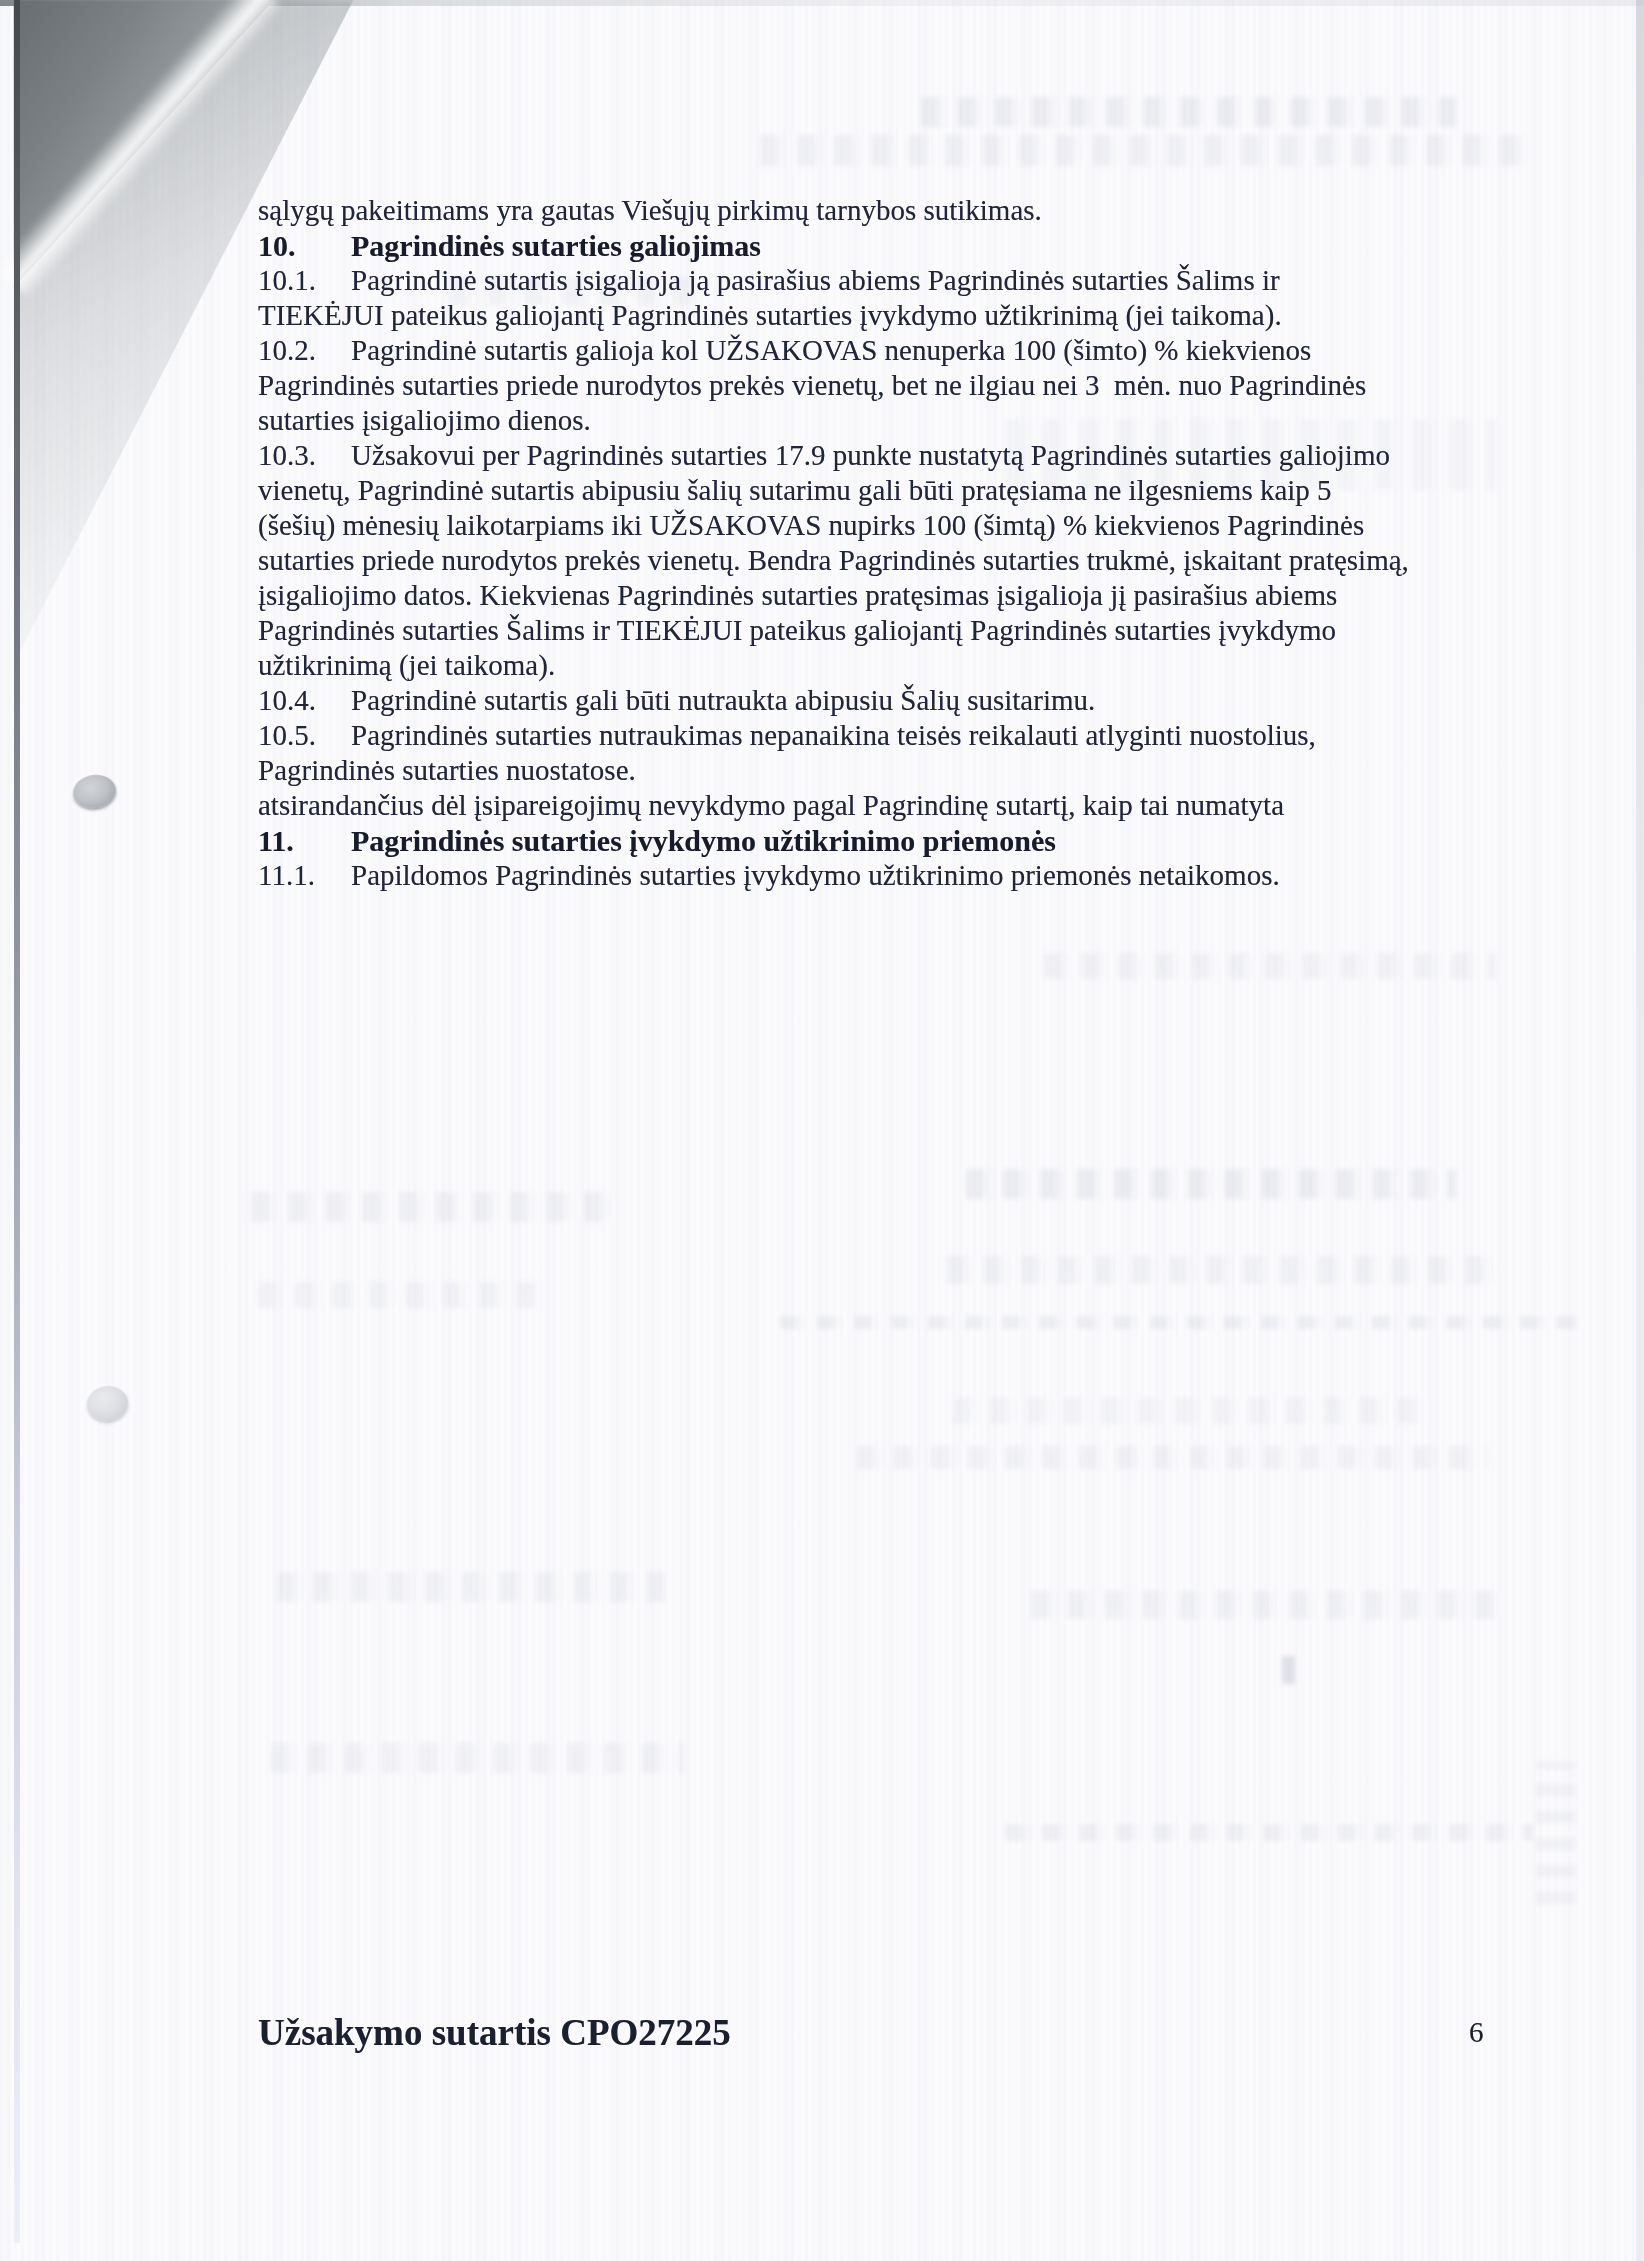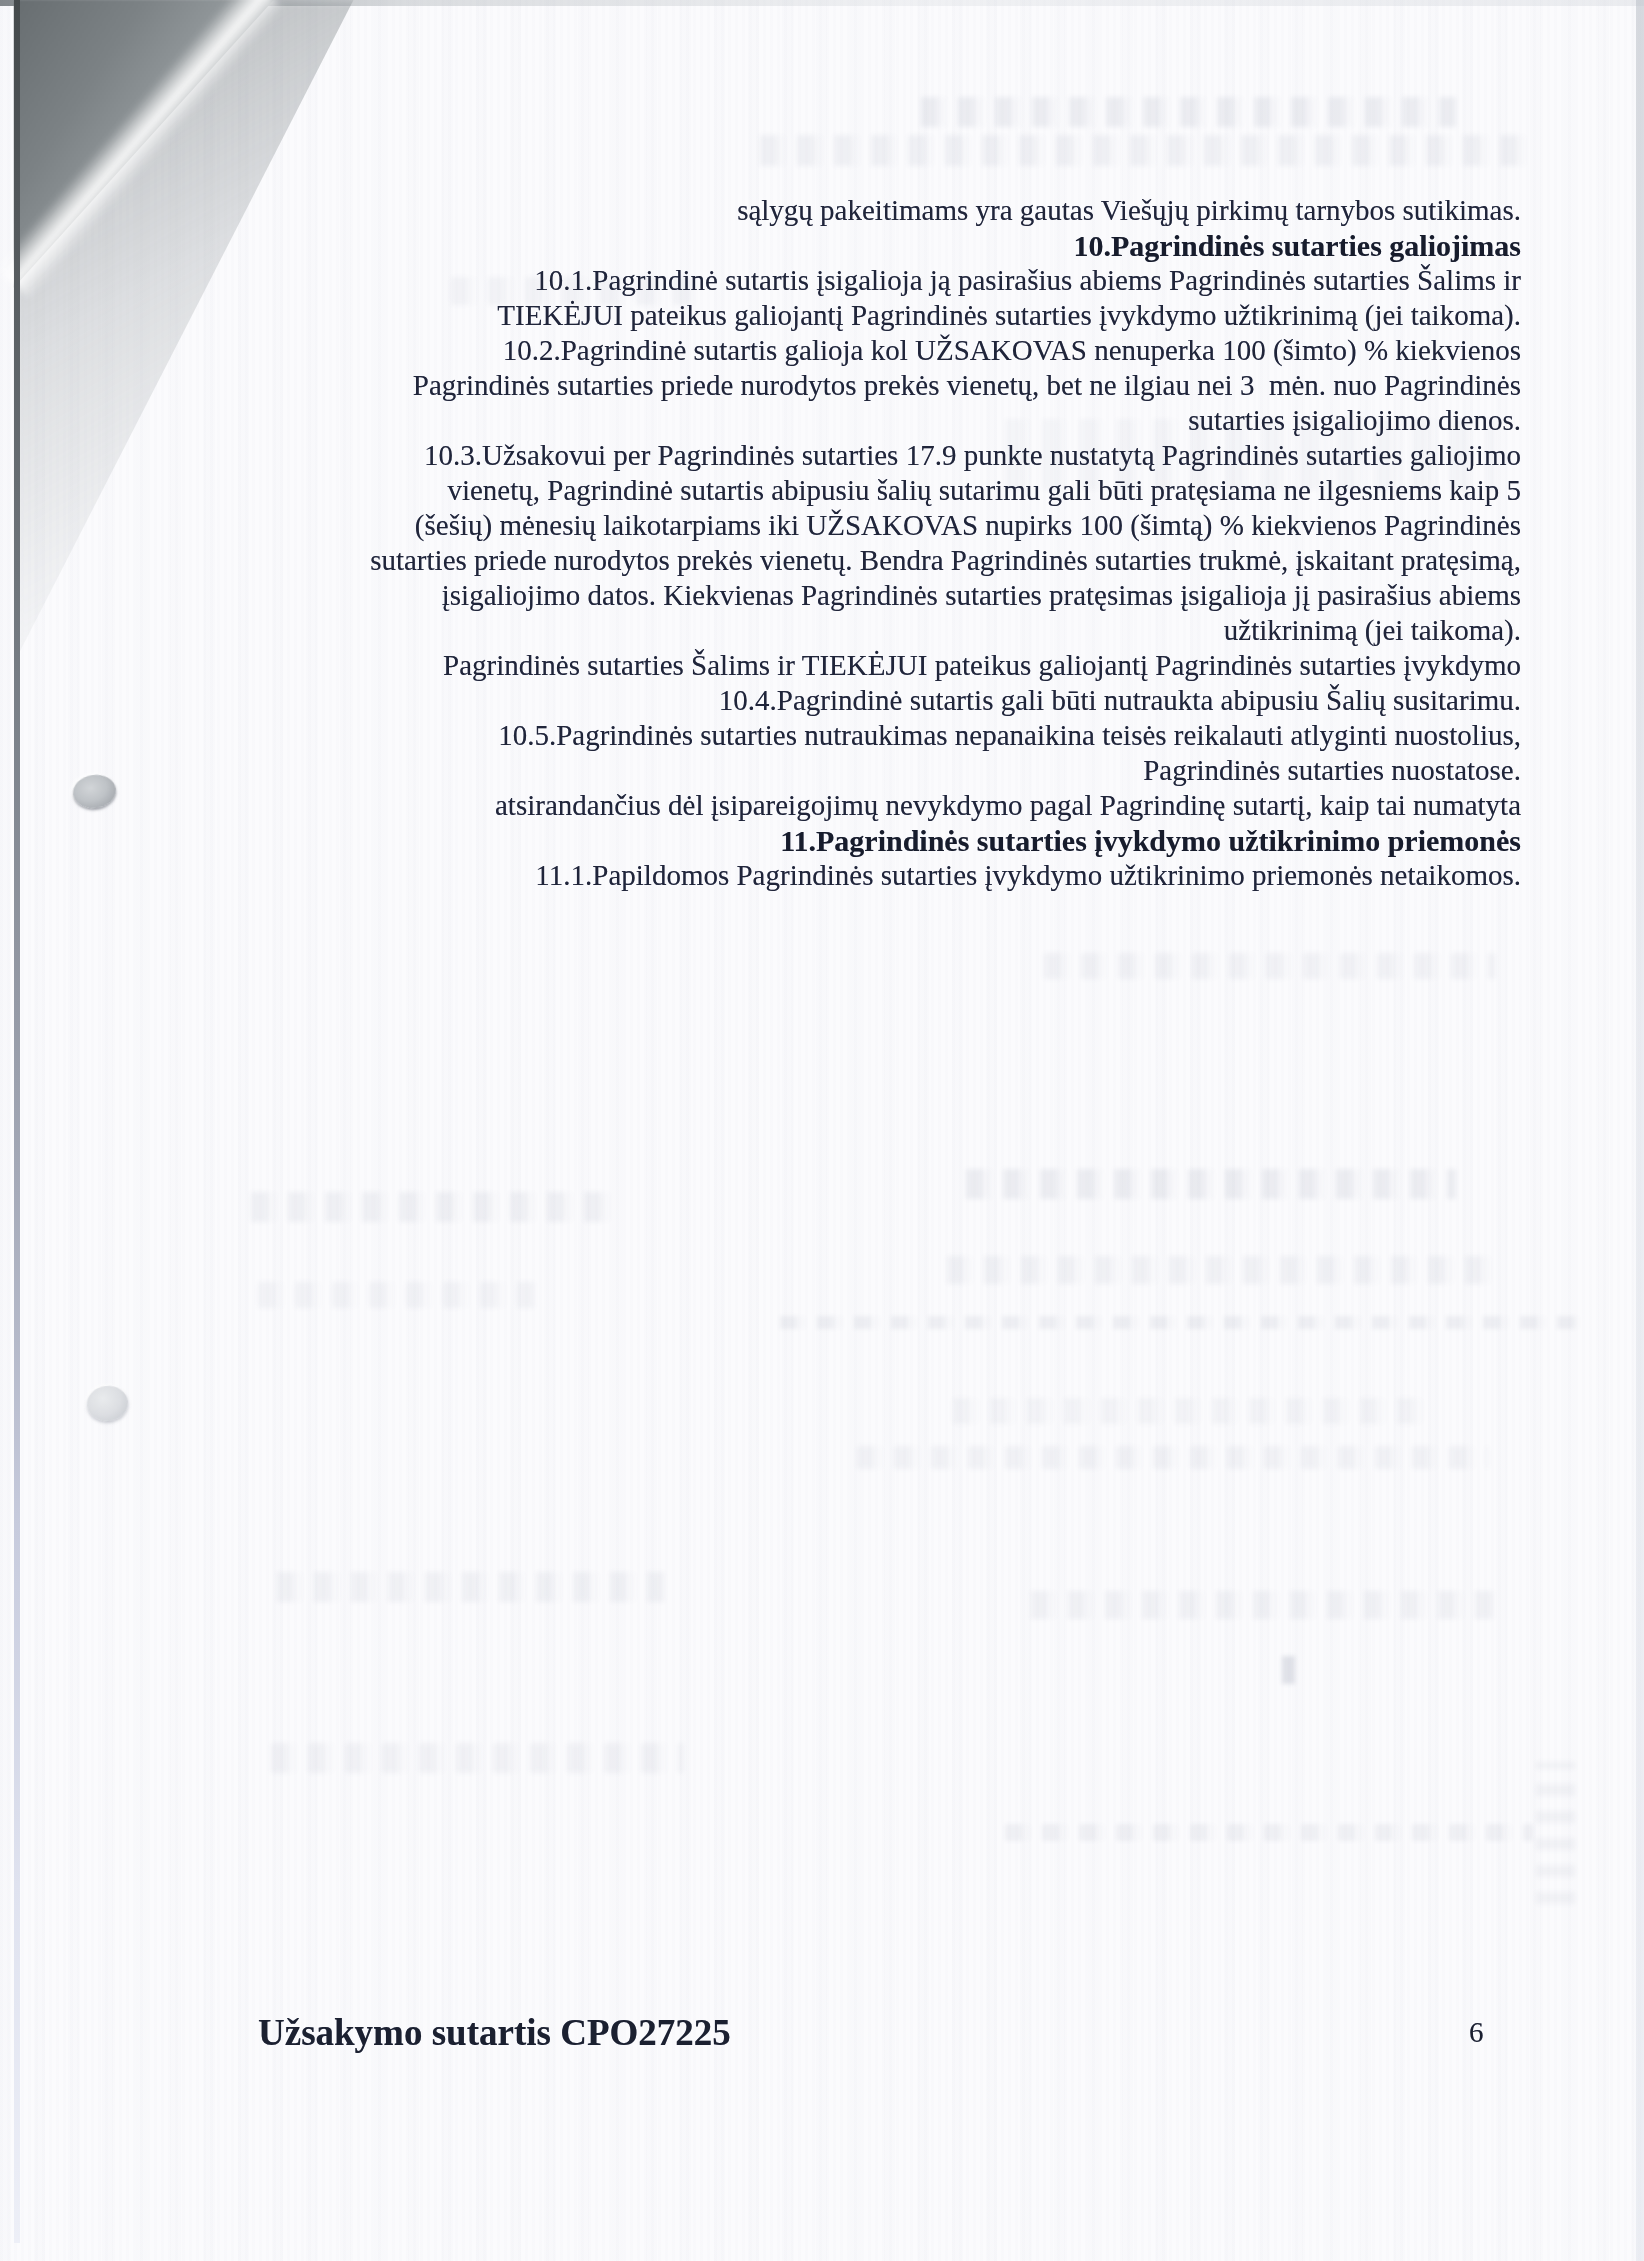--- a/index.html
+++ b/index.html
@@ -43,21 +43,21 @@
     box-shadow:0 1.9px 3.2px rgba(120,125,140,.4), -1.3px -1.3px 2.6px rgba(255,255,255,.95);filter:blur(0.6px);}
 
   .smudge{position:absolute;filter:blur(2.6px);
     background:repeating-linear-gradient(90deg, rgba(90,100,130,.9) 0 17px, rgba(90,100,130,.25) 17px 26px, rgba(90,100,130,0) 26px 37px);}
   .smudge.thin{filter:blur(1.9px);}
   .smudge.vert{background:repeating-linear-gradient(0deg, rgba(90,100,130,.8) 0 11.6px, rgba(90,100,130,0) 11.6px 27px);}
 
   
   .doc{position:absolute;left:258px;top:193px;width:1263px;}
   .doc-line{height:35px;line-height:35px;font-size:29px;white-space:nowrap;
-    text-shadow:0 0 0.6px rgba(35,45,85,.45);text-align:right;}
+    text-shadow:0 0 0.6px rgba(35,45,85,.45);}
   .doc-line .line-text{white-space:pre;}
   .doc-line.heading{font-weight:bold;font-size:30px;color:#171c2c;}
   .gap-above{}
   .clause-num{display:inline-block;width:93px;white-space:pre;}
 
   .footer-left{position:absolute;left:258px;top:2015px;height:35px;line-height:35px;
     font-size:37px;font-weight:bold;color:#1b2030;white-space:nowrap;
     text-shadow:0 0 0.6px rgba(35,45,85,.45);}
   .footer-page{position:absolute;left:1469px;top:2015px;height:35px;line-height:35px;
     font-size:29px;color:#1b2030;text-shadow:0 0 0.6px rgba(35,45,85,.45);}
@@ -101,22 +101,22 @@
       <div class="doc-line gap-above"><span class="clause-num">10.1.</span><span class="line-text">Pagrindinė sutartis įsigalioja ją pasirašius abiems Pagrindinės sutarties Šalims ir</span></div>
       <div class="doc-line"><span class="line-text">TIEKĖJUI pateikus galiojantį Pagrindinės sutarties įvykdymo užtikrinimą (jei taikoma).</span></div>
       <div class="doc-line"><span class="clause-num">10.2.</span><span class="line-text">Pagrindinė sutartis galioja kol UŽSAKOVAS nenuperka 100 (šimto) % kiekvienos</span></div>
       <div class="doc-line"><span class="line-text">Pagrindinės sutarties priede nurodytos prekės vienetų, bet ne ilgiau nei 3  mėn. nuo Pagrindinės</span></div>
       <div class="doc-line"><span class="line-text">sutarties įsigaliojimo dienos.</span></div>
       <div class="doc-line"><span class="clause-num">10.3.</span><span class="line-text">Užsakovui per Pagrindinės sutarties 17.9 punkte nustatytą Pagrindinės sutarties galiojimo</span></div>
       <div class="doc-line"><span class="line-text">vienetų, Pagrindinė sutartis abipusiu šalių sutarimu gali būti pratęsiama ne ilgesniems kaip 5</span></div>
       <div class="doc-line"><span class="line-text">(šešių) mėnesių laikotarpiams iki UŽSAKOVAS nupirks 100 (šimtą) % kiekvienos Pagrindinės</span></div>
       <div class="doc-line"><span class="line-text">sutarties priede nurodytos prekės vienetų. Bendra Pagrindinės sutarties trukmė, įskaitant pratęsimą,</span></div>
       <div class="doc-line"><span class="line-text">įsigaliojimo datos. Kiekvienas Pagrindinės sutarties pratęsimas įsigalioja jį pasirašius abiems</span></div>
+      <div class="doc-line"><span class="line-text">Pagrindinės sutarties Šalims ir TIEKĖJUI pateikus galiojantį Pagrindinės sutarties įvykdymo</span></div>
       <div class="doc-line"><span class="line-text">užtikrinimą (jei taikoma).</span></div>
-      <div class="doc-line"><span class="line-text">Pagrindinės sutarties Šalims ir TIEKĖJUI pateikus galiojantį Pagrindinės sutarties įvykdymo</span></div>
       <div class="doc-line"><span class="clause-num">10.4.</span><span class="line-text">Pagrindinė sutartis gali būti nutraukta abipusiu Šalių susitarimu.</span></div>
       <div class="doc-line"><span class="clause-num">10.5.</span><span class="line-text">Pagrindinės sutarties nutraukimas nepanaikina teisės reikalauti atlyginti nuostolius,</span></div>
       <div class="doc-line"><span class="line-text">Pagrindinės sutarties nuostatose.</span></div>
       <div class="doc-line"><span class="line-text">atsirandančius dėl įsipareigojimų nevykdymo pagal Pagrindinę sutartį, kaip tai numatyta</span></div>
       <div class="doc-line heading gap-above"><span class="clause-num">11.</span><span class="line-text">Pagrindinės sutarties įvykdymo užtikrinimo priemonės</span></div>
       <div class="doc-line gap-above"><span class="clause-num">11.1.</span><span class="line-text">Papildomos Pagrindinės sutarties įvykdymo užtikrinimo priemonės netaikomos.</span></div>
     </div>
 
   <div class="footer-left">Užsakymo sutartis CPO27225</div>
   <div class="footer-page">6</div>

